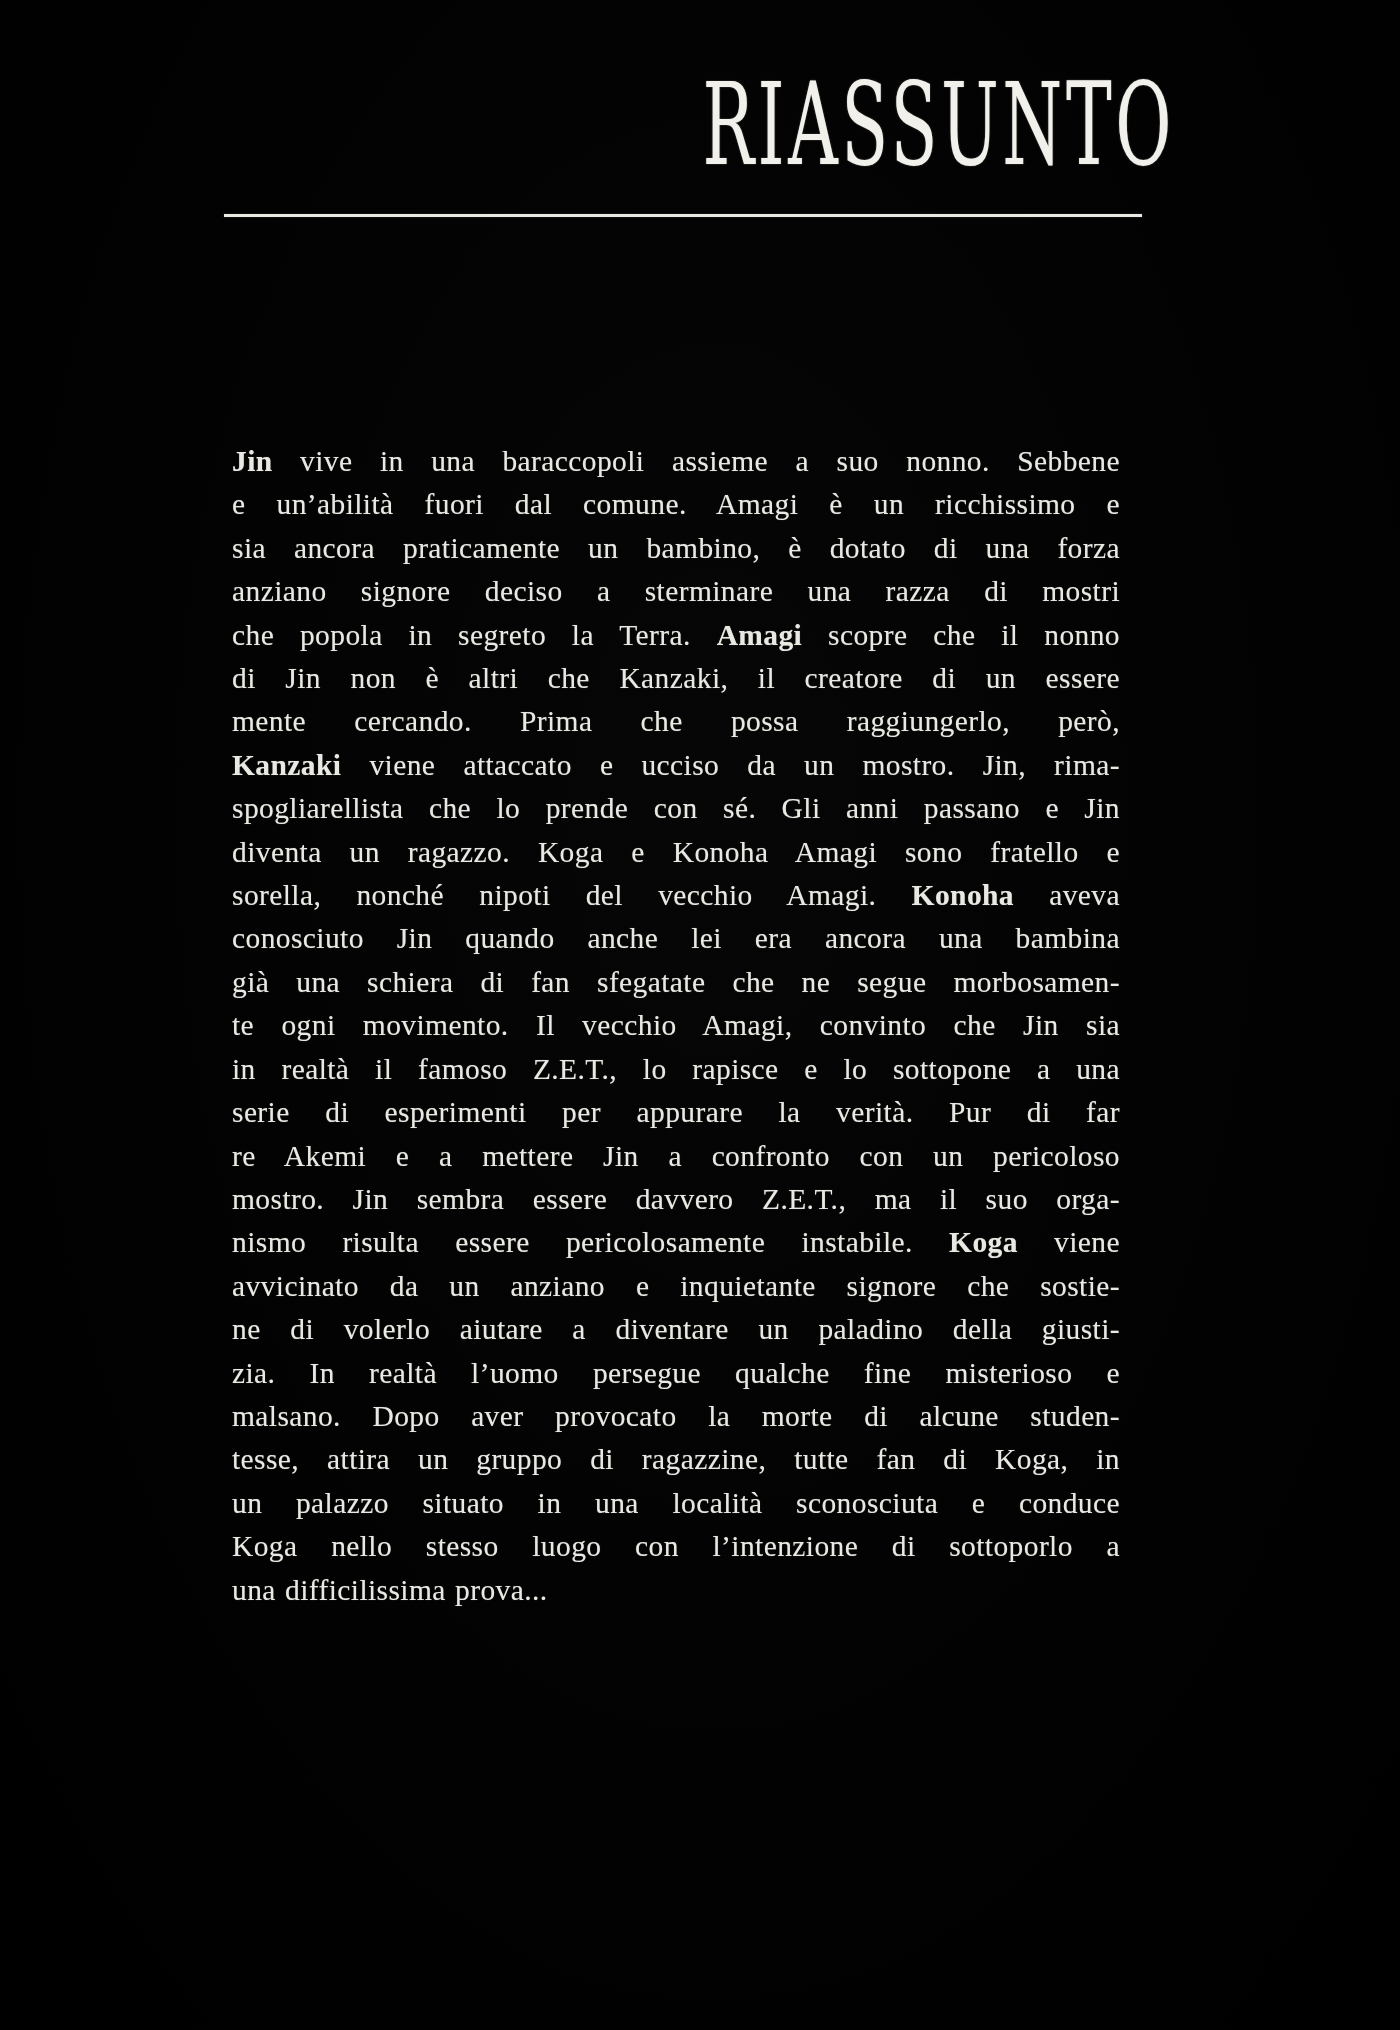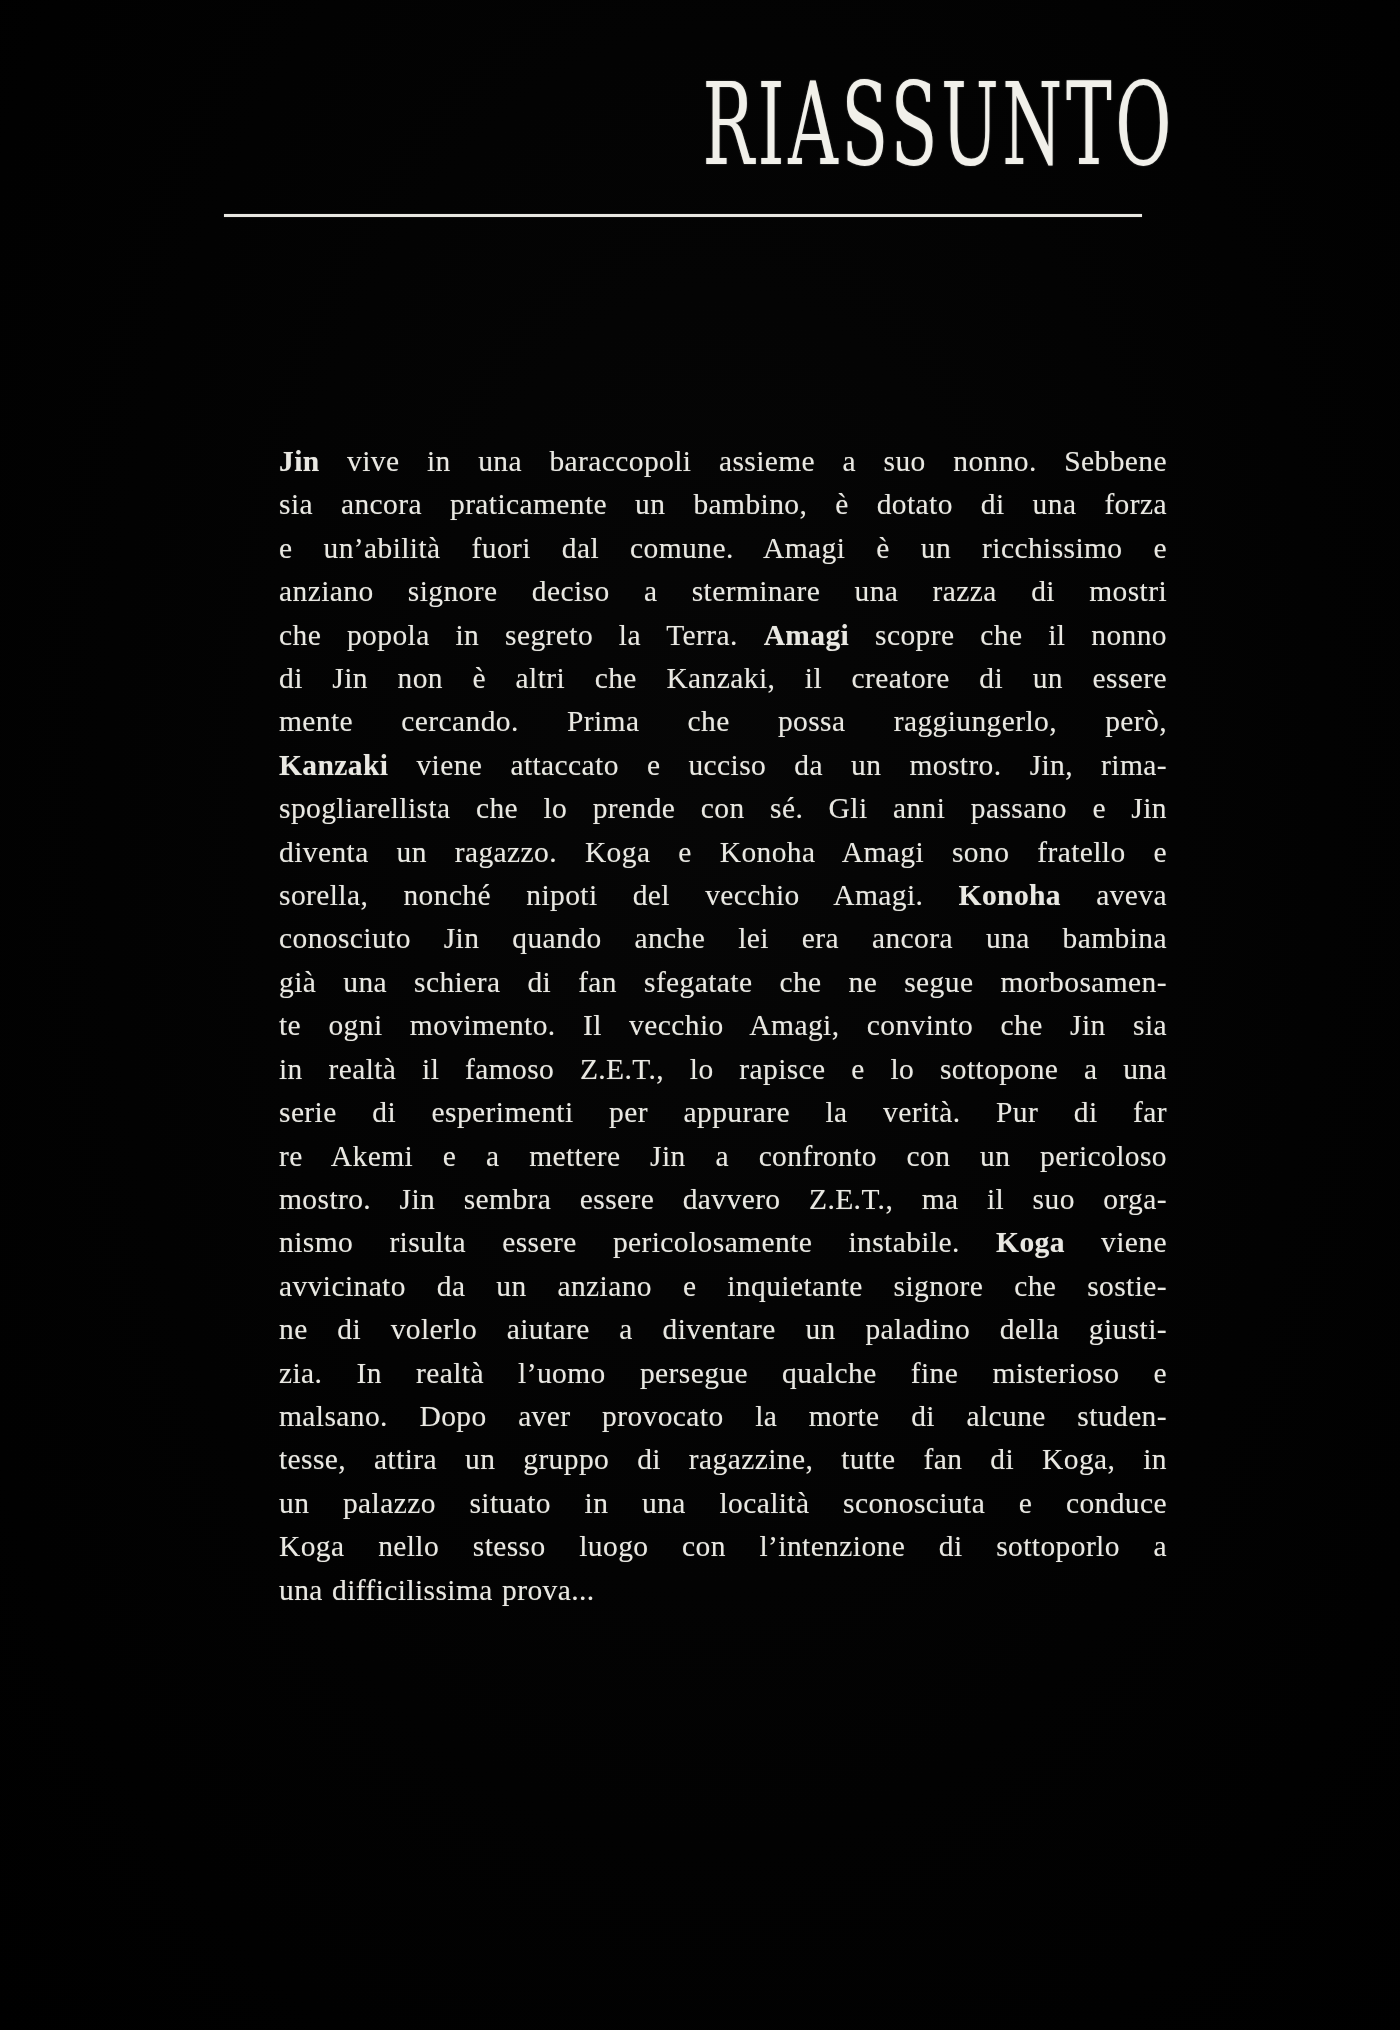--- a/index.html
+++ b/index.html
@@ -51,39 +51,38 @@
     word-spacing: 1.5px;
     text-shadow: 0 0 1px rgba(240,240,235,0.4);
   }
   .line {
     display: block;
     width: 100%;
     line-height: 43.4px;
     text-align: justify;
     text-align-last: justify;
     white-space: normal;
-    margin-left: 47px;
   }
   .line.line-last {
     text-align-last: left;
   }
   .b {
     font-weight: 700;
   }
 </style>
 </head>
 <body>
 
 <div class="page">
   <h1 class="title">RIASSUNTO</h1>
   <div class="rule"></div>
   <div class="summary">
       <div class="line"><span class="b">Jin</span><span> vive in una baraccopoli assieme a suo nonno. Sebbene</span></div>
+      <div class="line"><span>e un’abilità fuori dal comune. Amagi è un ricchissimo e</span></div>
       <div class="line"><span>sia ancora praticamente un bambino, è dotato di una forza</span></div>
-      <div class="line"><span>e un’abilità fuori dal comune. Amagi è un ricchissimo e</span></div>
       <div class="line"><span>anziano signore deciso a sterminare una razza di mostri</span></div>
       <div class="line"><span>che popola in segreto la Terra. </span><span class="b">Amagi</span><span> scopre che il nonno</span></div>
       <div class="line"><span>di Jin non è altri che Kanzaki, il creatore di un essere</span></div>
       <div class="line"><span>mente cercando. Prima che possa raggiungerlo, però,</span></div>
       <div class="line"><span class="b">Kanzaki</span><span> viene attaccato e ucciso da un mostro. Jin, rima-</span></div>
       <div class="line"><span>spogliarellista che lo prende con sé. Gli anni passano e Jin</span></div>
       <div class="line"><span>diventa un ragazzo. Koga e Konoha Amagi sono fratello e</span></div>
       <div class="line"><span>sorella, nonché nipoti del vecchio Amagi. </span><span class="b">Konoha</span><span> aveva</span></div>
       <div class="line"><span>conosciuto Jin quando anche lei era ancora una bambina</span></div>
       <div class="line"><span>già una schiera di fan sfegatate che ne segue morbosamen-</span></div>

